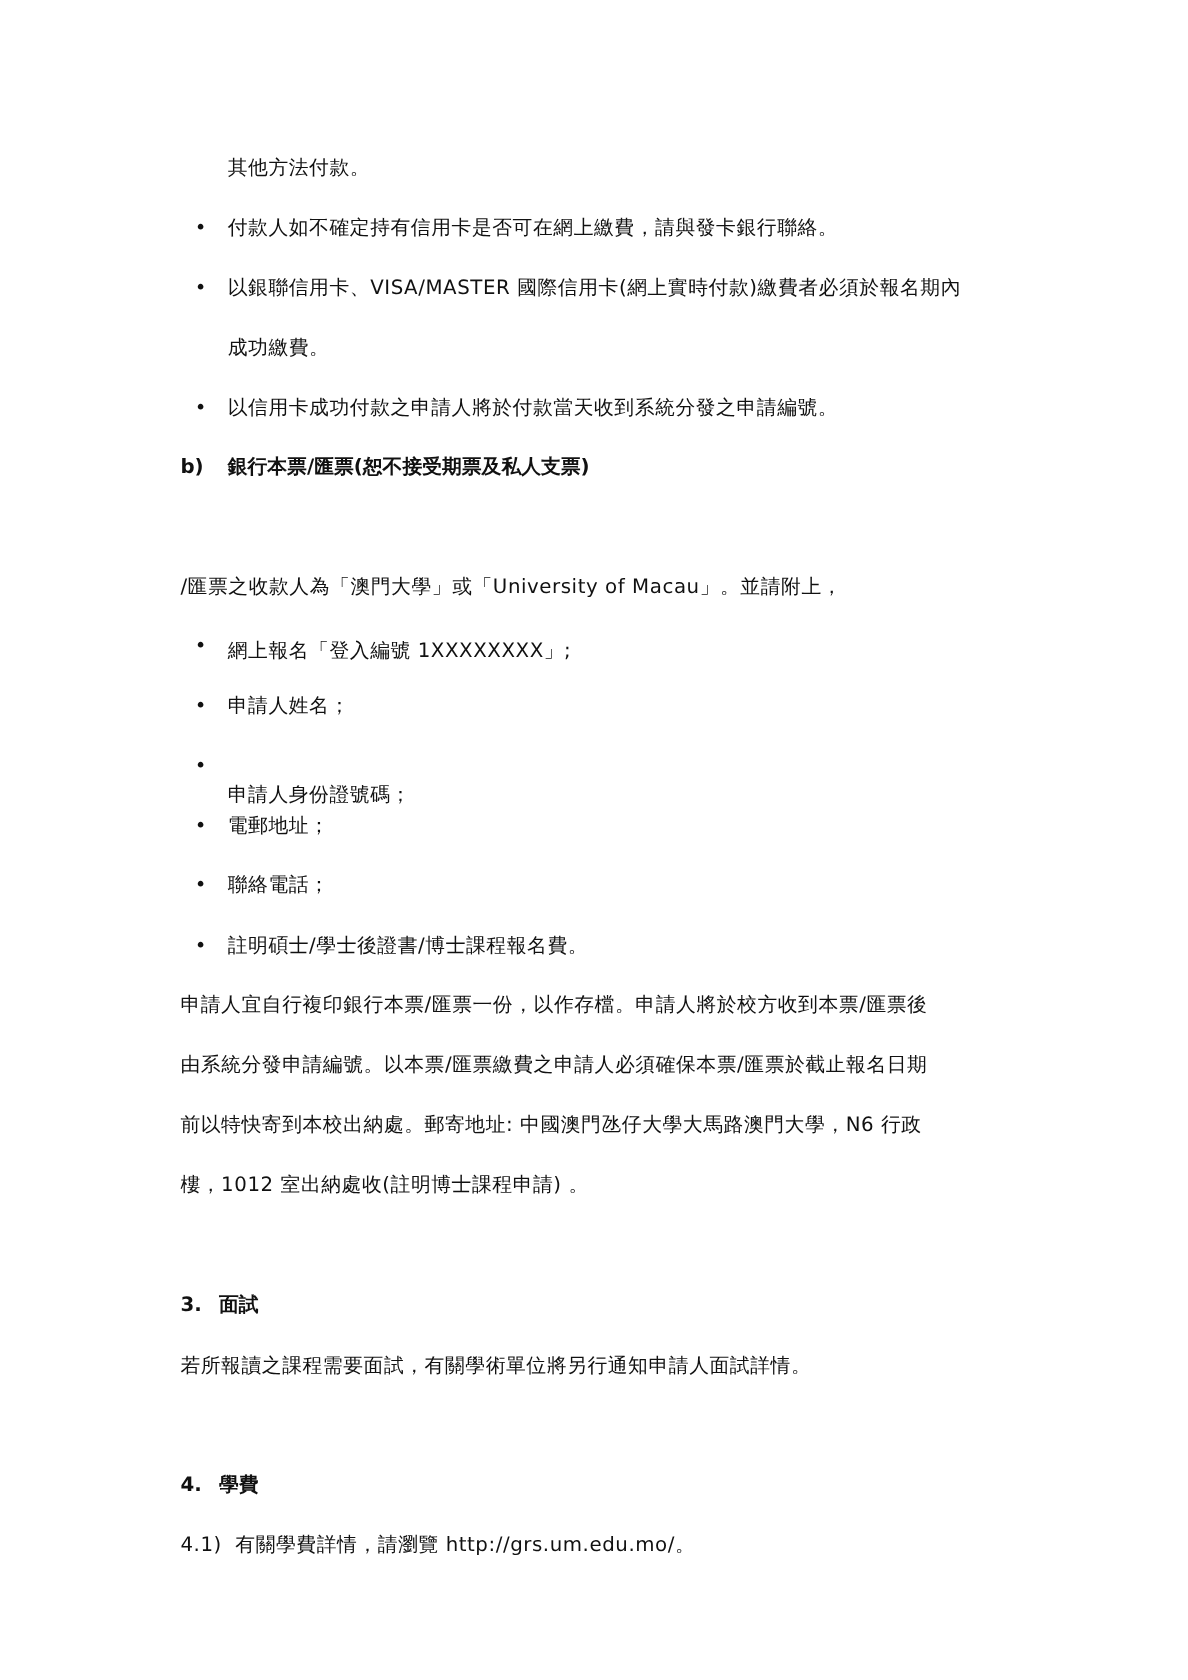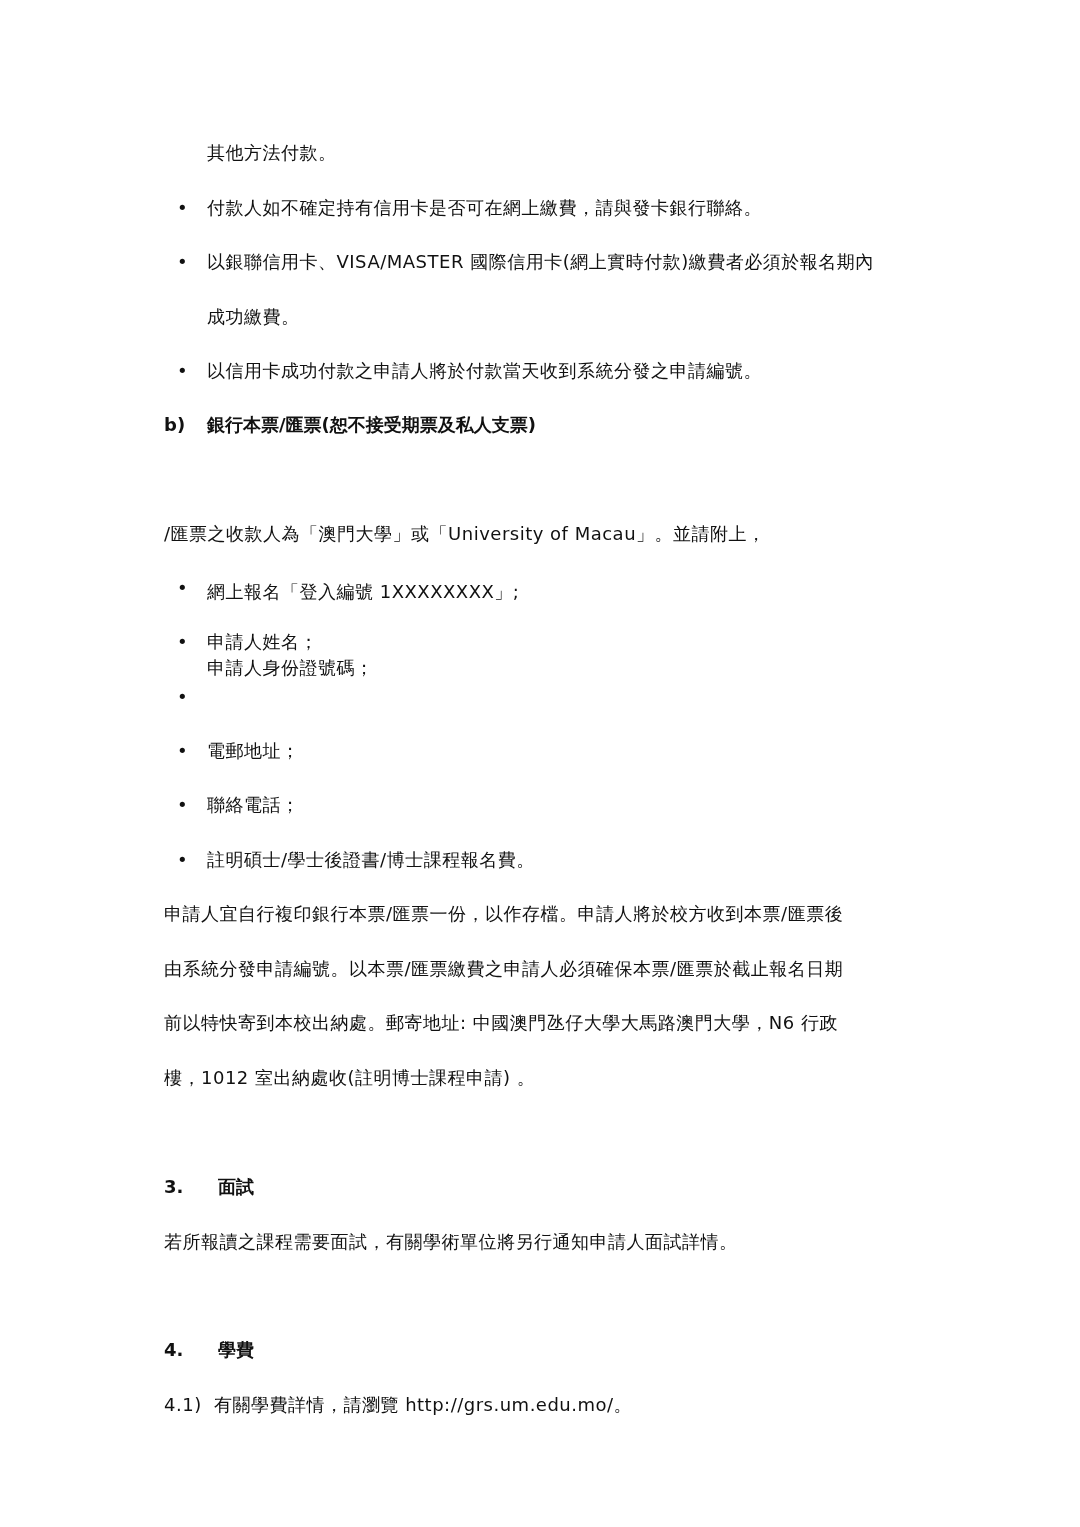--- a/index.html
+++ b/index.html
@@ -37,21 +37,21 @@
     }
     .heading-num {
       position: absolute;
       left: 164px;
       font-size: 18px;
       line-height: 24px;
       font-weight: bold;
     }
     .heading-text {
       position: absolute;
-      left: 218px;
+      left: 199px;
       font-size: 18px;
       line-height: 24px;
       font-weight: bold;
     }
     .sub-label {
       position: absolute;
       left: 164px;
       font-size: 18px;
       line-height: 24px;
       font-weight: bold;
@@ -86,21 +86,21 @@
 
   <div class="line" style="left:164px; top:522px;">/匯票之收款人為「澳門大學」或「University of Macau」。並請附上，</div>
 
   <span class="bullet" style="top:576px;">•</span>
   <div class="line" style="left:207px; top:580px;text-align:right;">網上報名「登入編號  1XXXXXXXX」;</div>
 
   <span class="bullet" style="top:630px;">•</span>
   <div class="line" style="left:207px; top:630px;">申請人姓名；</div>
 
   <span class="bullet" style="top:685px;">•</span>
-  <div class="line" style="left:207px; top:656px;">申請人身份證號碼；</div>
+  <div class="line" style="left:207px; top:712px;font-family:Liberation Mono, monospace;">申請人身份證號碼；</div>
 
   <span class="bullet" style="top:739px;">•</span>
   <div class="line" style="left:207px; top:739px;">電郵地址；</div>
 
   <span class="bullet" style="top:793px;">•</span>
   <div class="line" style="left:207px; top:793px;">聯絡電話；</div>
 
   <span class="bullet" style="top:848px;">•</span>
   <div class="line" style="left:207px; top:848px;">註明碩士/學士後證書/博士課程報名費。</div>
 

